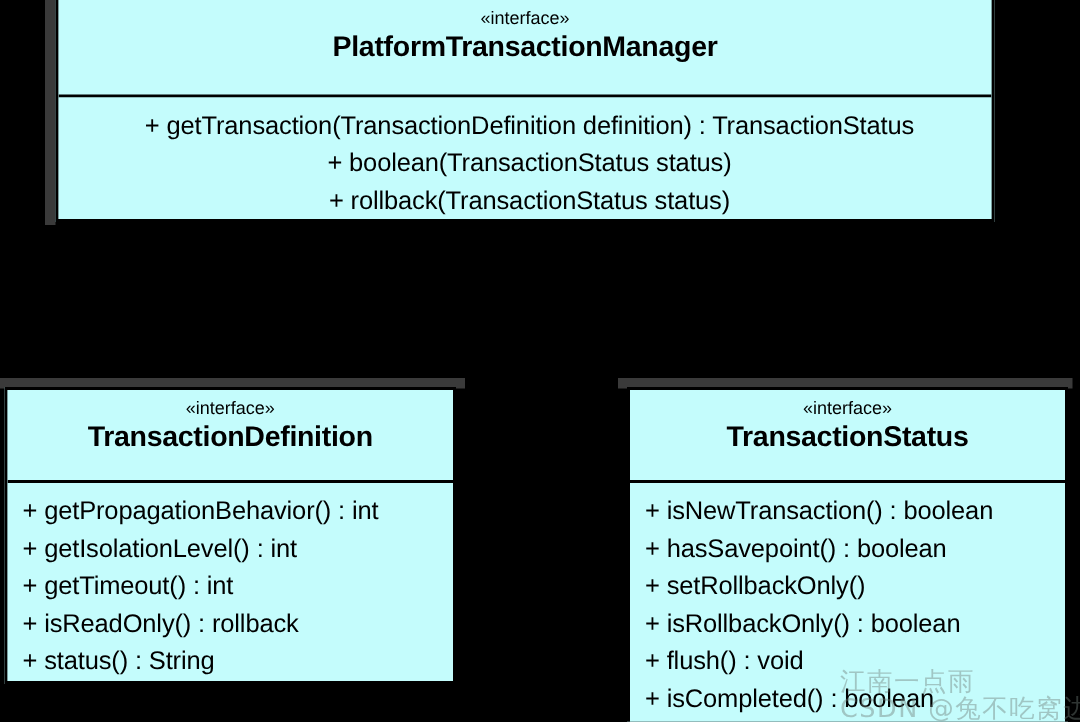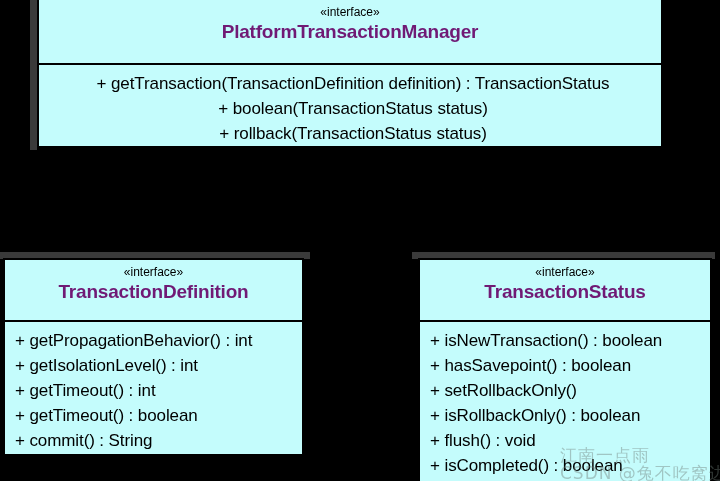--- a/index.html
+++ b/index.html
@@ -45,21 +45,21 @@
     line-height: 16px;
     color: #000000;
     font-weight: normal;
     letter-spacing: 0px;
   }
 
   .class-name {
     font-size: 19px;
     line-height: 24px;
     font-weight: bold;
-    color: #701a75;
+    color: #000000;
     letter-spacing: -0.2px;
   }
 
   .uml-body {
     padding: 6px 6px 6px 10px;
     background: #C4FCFC;
   }
 
   .member {
     font-size: 17px;
@@ -155,22 +155,22 @@
   <div class="shadow-bar" id="shadow-td"></div>
   <div class="uml-class" id="class-transaction-definition">
     <div class="uml-header">
       <div class="stereotype">«interface»</div>
       <div class="class-name">TransactionDefinition</div>
     </div>
     <div class="uml-body">
       <div class="member">+ getPropagationBehavior() : int</div>
       <div class="member">+ getIsolationLevel() : int</div>
       <div class="member">+ getTimeout() : int</div>
-      <div class="member">+ getTimeout() : boolean</div>
-      <div class="member">+ commit() : String</div>
+      <div class="member">+ isReadOnly() : rollback</div>
+      <div class="member">+ status() : String</div>
     </div>
   </div>
 
   <div class="shadow-bar" id="shadow-ts"></div>
   <div class="uml-class" id="class-transaction-status">
     <div class="uml-header">
       <div class="stereotype">«interface»</div>
       <div class="class-name">TransactionStatus</div>
     </div>
     <div class="uml-body">

